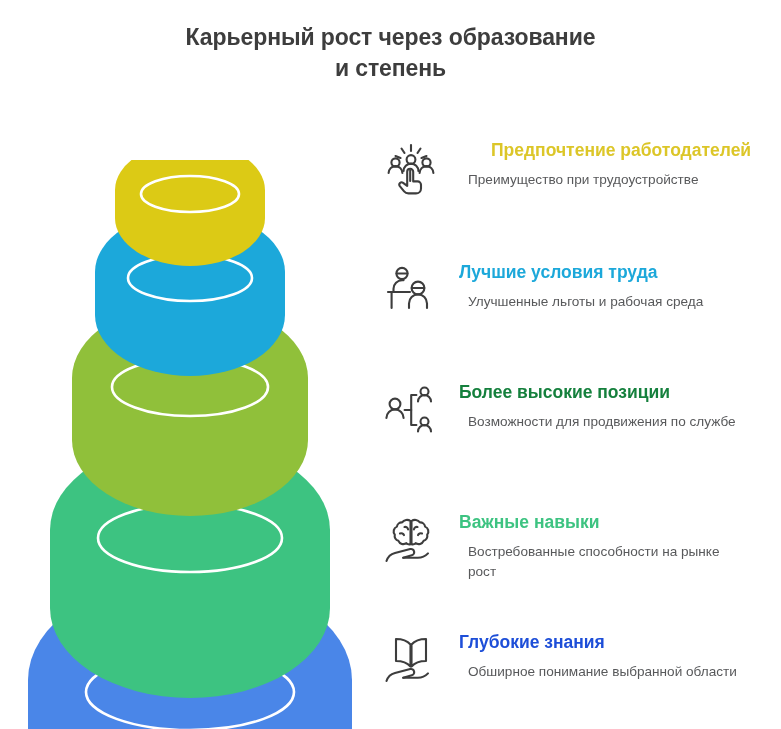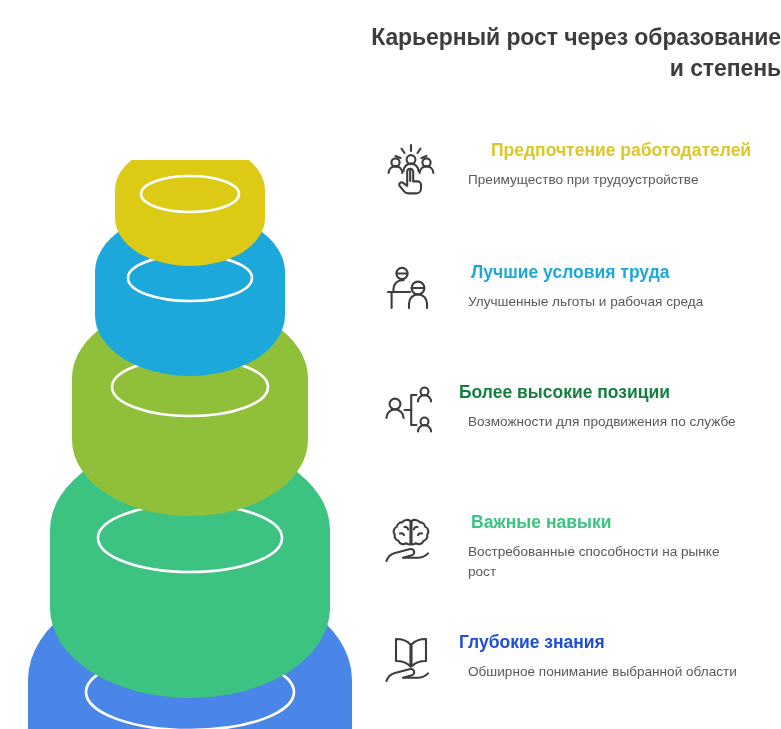--- a/index.html
+++ b/index.html
@@ -14,21 +14,21 @@
     overflow: hidden;
     position: relative;
   }
 
   
   .title {
     position: absolute;
     left: 0;
     top: 22px;
     width: 781px;
-    text-align: right;
+    text-align: center;
     font-size: 23px;
     font-weight: bold;
     color: #3d3d3d;
     line-height: 31px;
     letter-spacing: -0.1px;
   }
   .title .l2 { display: block; }
 
   
   .pyramid {
@@ -166,21 +166,21 @@
 
         <line x1="5" y1="30" x2="27" y2="30"></line>
         <line x1="8.6" y1="30" x2="8.6" y2="46"></line>
 
         <circle cx="35" cy="26" r="6.4"></circle>
         <line x1="28.8" y1="26" x2="41.2" y2="26"></line>
         <path d="M 26 46 v -4.6 a 9 9 0 0 1 9 -9 a 9 9 0 0 1 9 9 v 4.6"></path>
       </svg>
     </div>
     <div class="item-text">
-      <p class="item-title" style="color:#1ca8da;margin-left:12px;">Лучшие условия труда</p>
+      <p class="item-title" style="color:#1ca8da;">Лучшие условия труда</p>
       <p class="item-desc">Улучшенные льготы и рабочая среда</p>
     </div>
   </div>
 
   <div class="item" style="top:242px;">
     <div class="item-icon">
       <svg width="56" height="56" viewBox="0 0 56 56" fill="none" stroke="#3d3d3d" stroke-width="2.1" stroke-linecap="round" stroke-linejoin="round" xmlns="http://www.w3.org/2000/svg">
 
         <circle cx="12" cy="22" r="5.4"></circle>
         <path d="M 3.4 36 a 8.6 8.6 0 0 1 17.2 0"></path>
@@ -212,21 +212,21 @@
         <path d="M 21.5 15 a 3 3 0 0 1 3.6 2.4"></path>
         <path d="M 17 21.5 a 3 3 0 0 1 4 1.6"></path>
         <path d="M 34.5 15 a 3 3 0 0 0 -3.6 2.4"></path>
         <path d="M 39 21.5 a 3 3 0 0 0 -4 1.6"></path>
 
         <path d="M 3.5 49 a 12 12 0 0 1 8.5 -8.1 l 15.2 -3.8 a 3.2 3.2 0 0 1 1.6 6.2 l -8.6 2.5"></path>
         <path d="M 20.2 45.8 h 14.6 a 14 14 0 0 0 10.2 -4.4"></path>
       </svg>
     </div>
     <div class="item-text">
-      <p class="item-title" style="color:#3dc381;margin-left:12px;">Важные навыки</p>
+      <p class="item-title" style="color:#3dc381;">Важные навыки</p>
       <p class="item-desc">Востребованные способности на рынке рост</p>
     </div>
   </div>
 
   <div class="item" style="top:492px;">
     <div class="item-icon">
       <svg width="56" height="56" viewBox="0 0 56 56" fill="none" stroke="#3d3d3d" stroke-width="2.1" stroke-linecap="round" stroke-linejoin="round" xmlns="http://www.w3.org/2000/svg">
 
         <path d="M 27.5 12.5 C 24 8.5 18.5 7 13 7 v 22 c 5.5 0 11 1.5 14.5 5.5 Z"></path>
 

